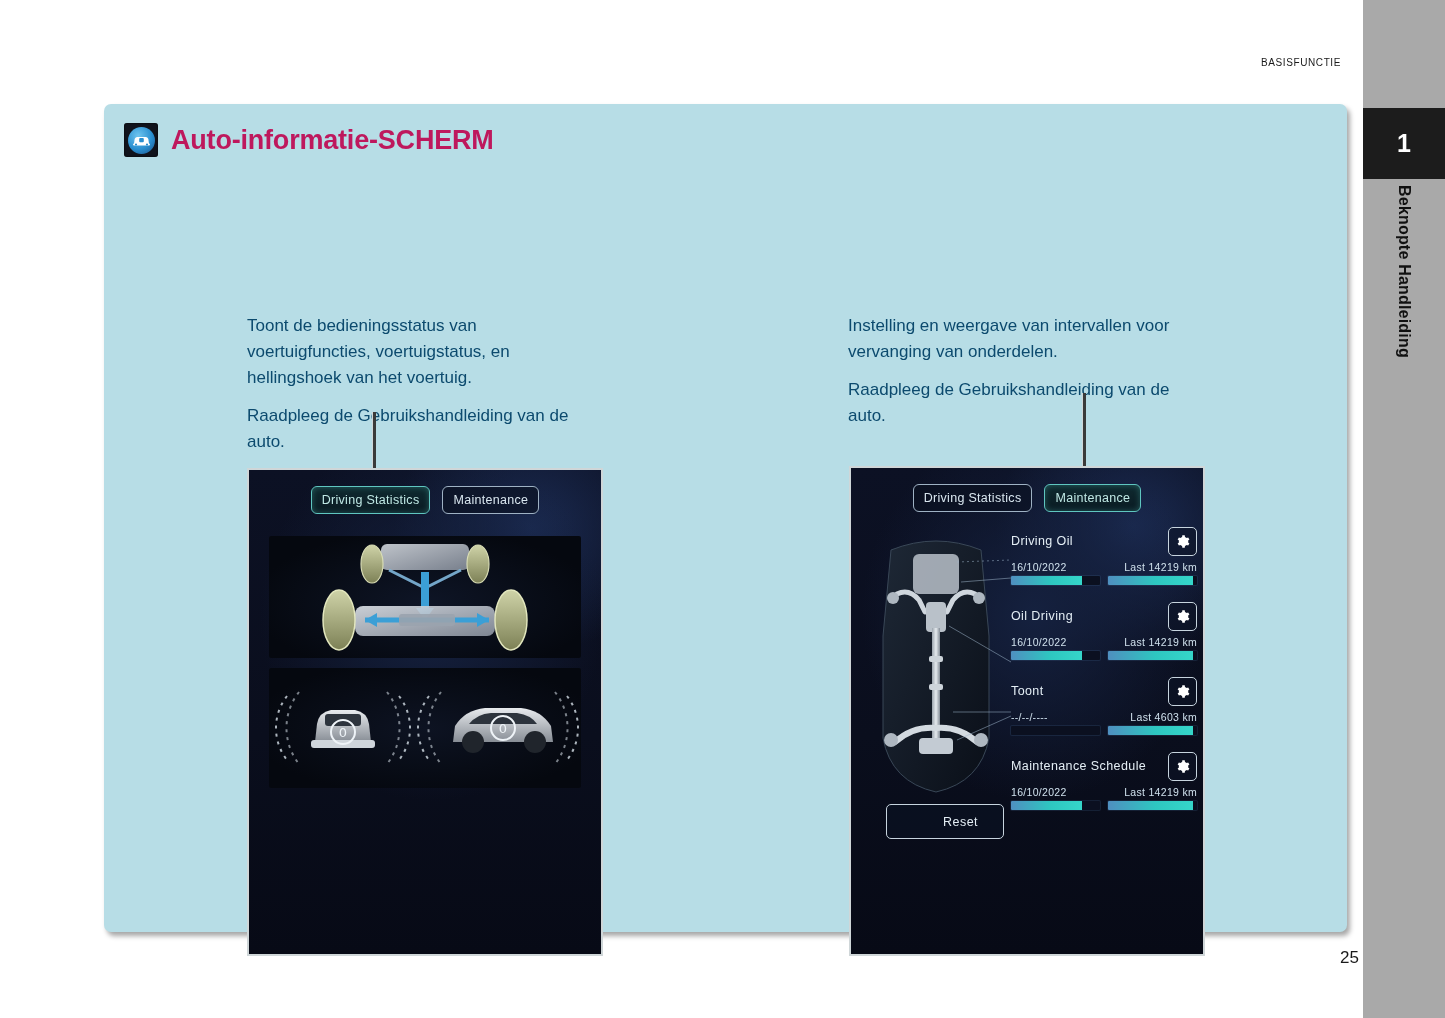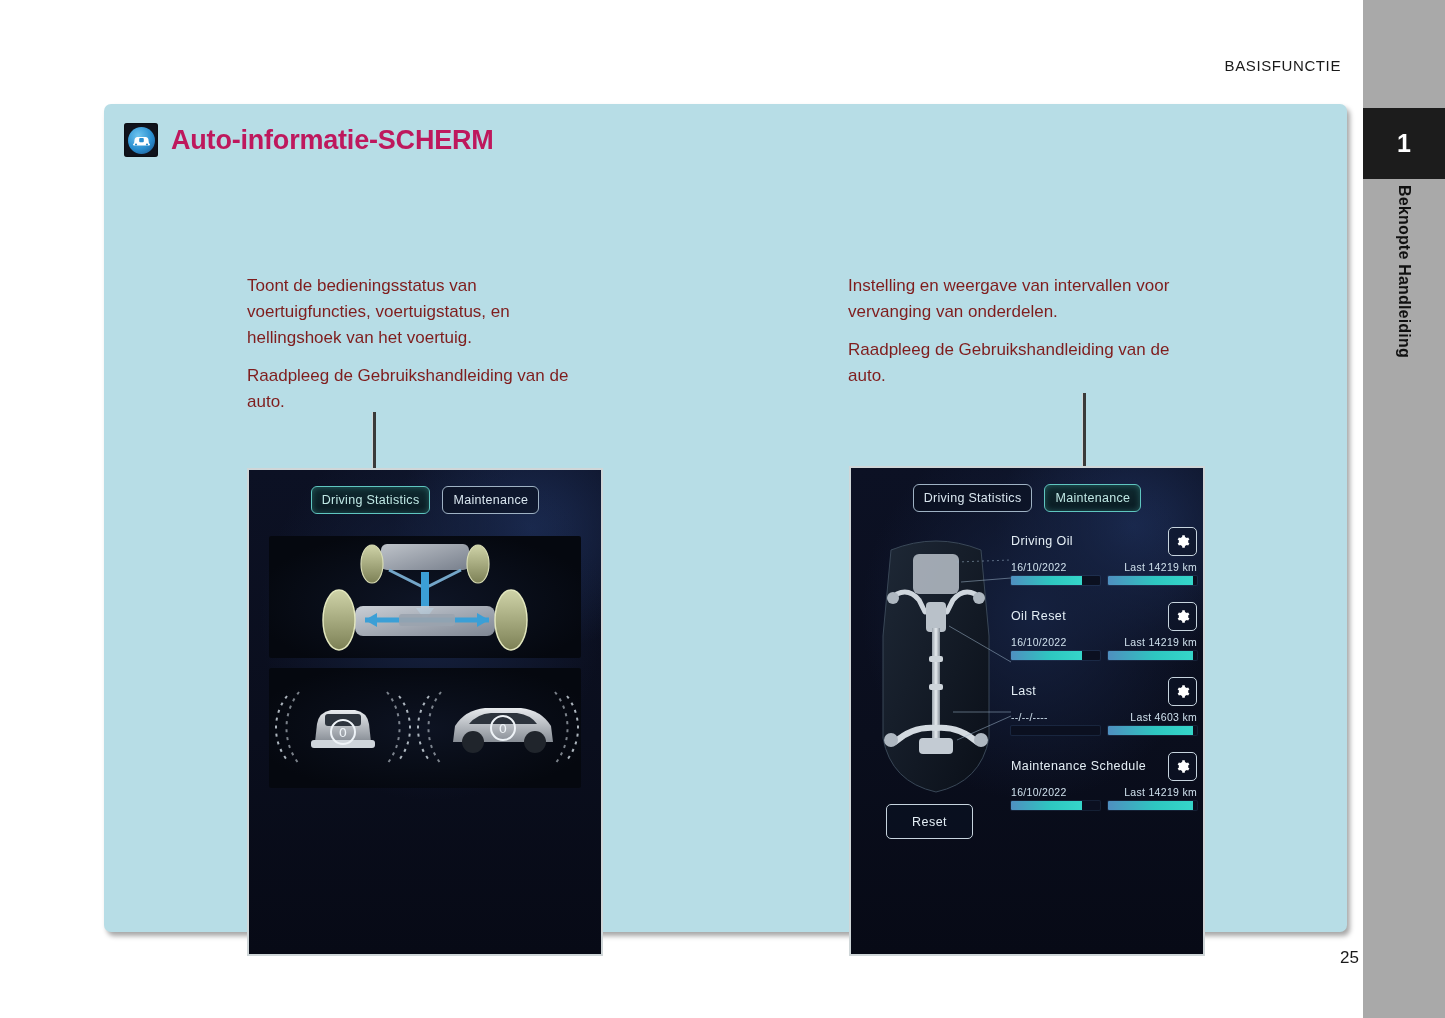--- a/index.html
+++ b/index.html
@@ -26,21 +26,21 @@
   }
   .side-label span{
     writing-mode:vertical-rl;
     font-size:16px;font-weight:bold;letter-spacing:.2px;color:#111;
     white-space:nowrap;
   }
 
   
   .running-head{
     position:absolute;right:104px;top:57px;
-    font-size:15px;letter-spacing:.6px;color:#1a1a1a;
+    font-size:10px;letter-spacing:.6px;color:#1a1a1a;
   }
 
   
   .page-number{
     position:absolute;right:86px;top:948px;
     font-size:17px;color:#1a1a1a;
   }
 
   
   .panel{
@@ -62,21 +62,21 @@
     width:27px;height:27px;border-radius:50%;
     background:radial-gradient(circle at 38% 32%,#6fc5ef 0%,#2a8fd0 55%,#1b4f87 100%);
     display:flex;align-items:center;justify-content:center;
   }
   .title-text{
     font-size:27px;font-weight:bold;color:#be185d;letter-spacing:-.2px;
   }
 
   
   .desc{
-    position:absolute;font-size:17px;line-height:26px;color:#7f1d1d;
+    position:absolute;font-size:17px;line-height:26px;color:#0c4a6e;margin-top:40px;
   }
   .desc p{margin:0 0 12px 0;}
   .desc p:last-child{margin-bottom:0;}
   .desc-left{left:143px;top:169px;width:330px;}
   .desc-right{left:744px;top:169px;width:340px;}
 
   
   .leader{
     position:absolute;width:3px;background:#3a3a3a;
     border-left:1px solid #cfd6d8;
@@ -155,20 +155,21 @@
   .bar .fill{
     position:absolute;left:0;top:0;bottom:0;
     background:linear-gradient(90deg,#4f8fc0 0%,#2ec6c0 55%,#35d6c9 100%);
   }
   .reset-btn{
     position:absolute;left:35px;top:336px;width:85px;height:33px;
     border:1px solid #c7d4de;border-radius:5px;
     display:flex;align-items:center;justify-content:center;
     color:#e4eef5;font-size:12.5px;letter-spacing:.5px;
     background:rgba(12,20,38,.45);
+    padding-left:31px;
   }
 </style>
 </head>
 <body>
 
 <div class="side-tab"></div>
 <div class="side-chapter">
   <span>1</span>
 </div>
 <div class="side-label">
@@ -359,21 +360,21 @@
               <div class="fill" style="width: 80%;"></div>
             </div>
           <div class="bar">
               <div class="fill" style="width: 95%;"></div>
             </div>
         </div>
       </div>
 
       <div class="mrow">
         <div class="mrow-head">
-          <span class="mrow-name">Oil Reset</span>
+          <span class="mrow-name">Oil Driving</span>
           <span class="gear-btn">
             <svg width="15" height="15" viewBox="0 0 24 24" aria-hidden="true">
               <path fill="#ffffff" d="M12 8.5a3.5 3.5 0 1 0 0 7 3.5 3.5 0 0 0 0-7zm9.2 3.5c0-.6-.05-1.1-.15-1.6l2-1.5-2-3.4-2.3 1a7.9 7.9 0 0 0-2.8-1.6L15.6 2h-3.9l-.35 2.9a7.9 7.9 0 0 0-2.8 1.6l-2.3-1-2 3.4 2 1.5c-.1.5-.15 1-.15 1.6s.05 1.1.15 1.6l-2 1.5 2 3.4 2.3-1c.82.7 1.77 1.25 2.8 1.6l.35 2.9h3.9l.35-2.9a7.9 7.9 0 0 0 2.8-1.6l2.3 1 2-3.4-2-1.5c.1-.5.15-1 .15-1.6z"></path>
             </svg>
           </span>
         </div>
         <div class="mrow-vals">
           <span class="mrow-date">16/10/2022</span>
           <span class="mrow-last">Last 14219  km</span>
         </div>
@@ -382,21 +383,21 @@
               <div class="fill" style="width: 80%;"></div>
             </div>
           <div class="bar">
               <div class="fill" style="width: 95%;"></div>
             </div>
         </div>
       </div>
 
       <div class="mrow">
         <div class="mrow-head">
-          <span class="mrow-name">Last</span>
+          <span class="mrow-name">Toont</span>
           <span class="gear-btn">
             <svg width="15" height="15" viewBox="0 0 24 24" aria-hidden="true">
               <path fill="#ffffff" d="M12 8.5a3.5 3.5 0 1 0 0 7 3.5 3.5 0 0 0 0-7zm9.2 3.5c0-.6-.05-1.1-.15-1.6l2-1.5-2-3.4-2.3 1a7.9 7.9 0 0 0-2.8-1.6L15.6 2h-3.9l-.35 2.9a7.9 7.9 0 0 0-2.8 1.6l-2.3-1-2 3.4 2 1.5c-.1.5-.15 1-.15 1.6s.05 1.1.15 1.6l-2 1.5 2 3.4 2.3-1c.82.7 1.77 1.25 2.8 1.6l.35 2.9h3.9l.35-2.9a7.9 7.9 0 0 0 2.8-1.6l2.3 1 2-3.4-2-1.5c.1-.5.15-1 .15-1.6z"></path>
             </svg>
           </span>
         </div>
         <div class="mrow-vals">
           <span class="mrow-date">--/--/----</span>
           <span class="mrow-last">Last  4603  km</span>
         </div>

